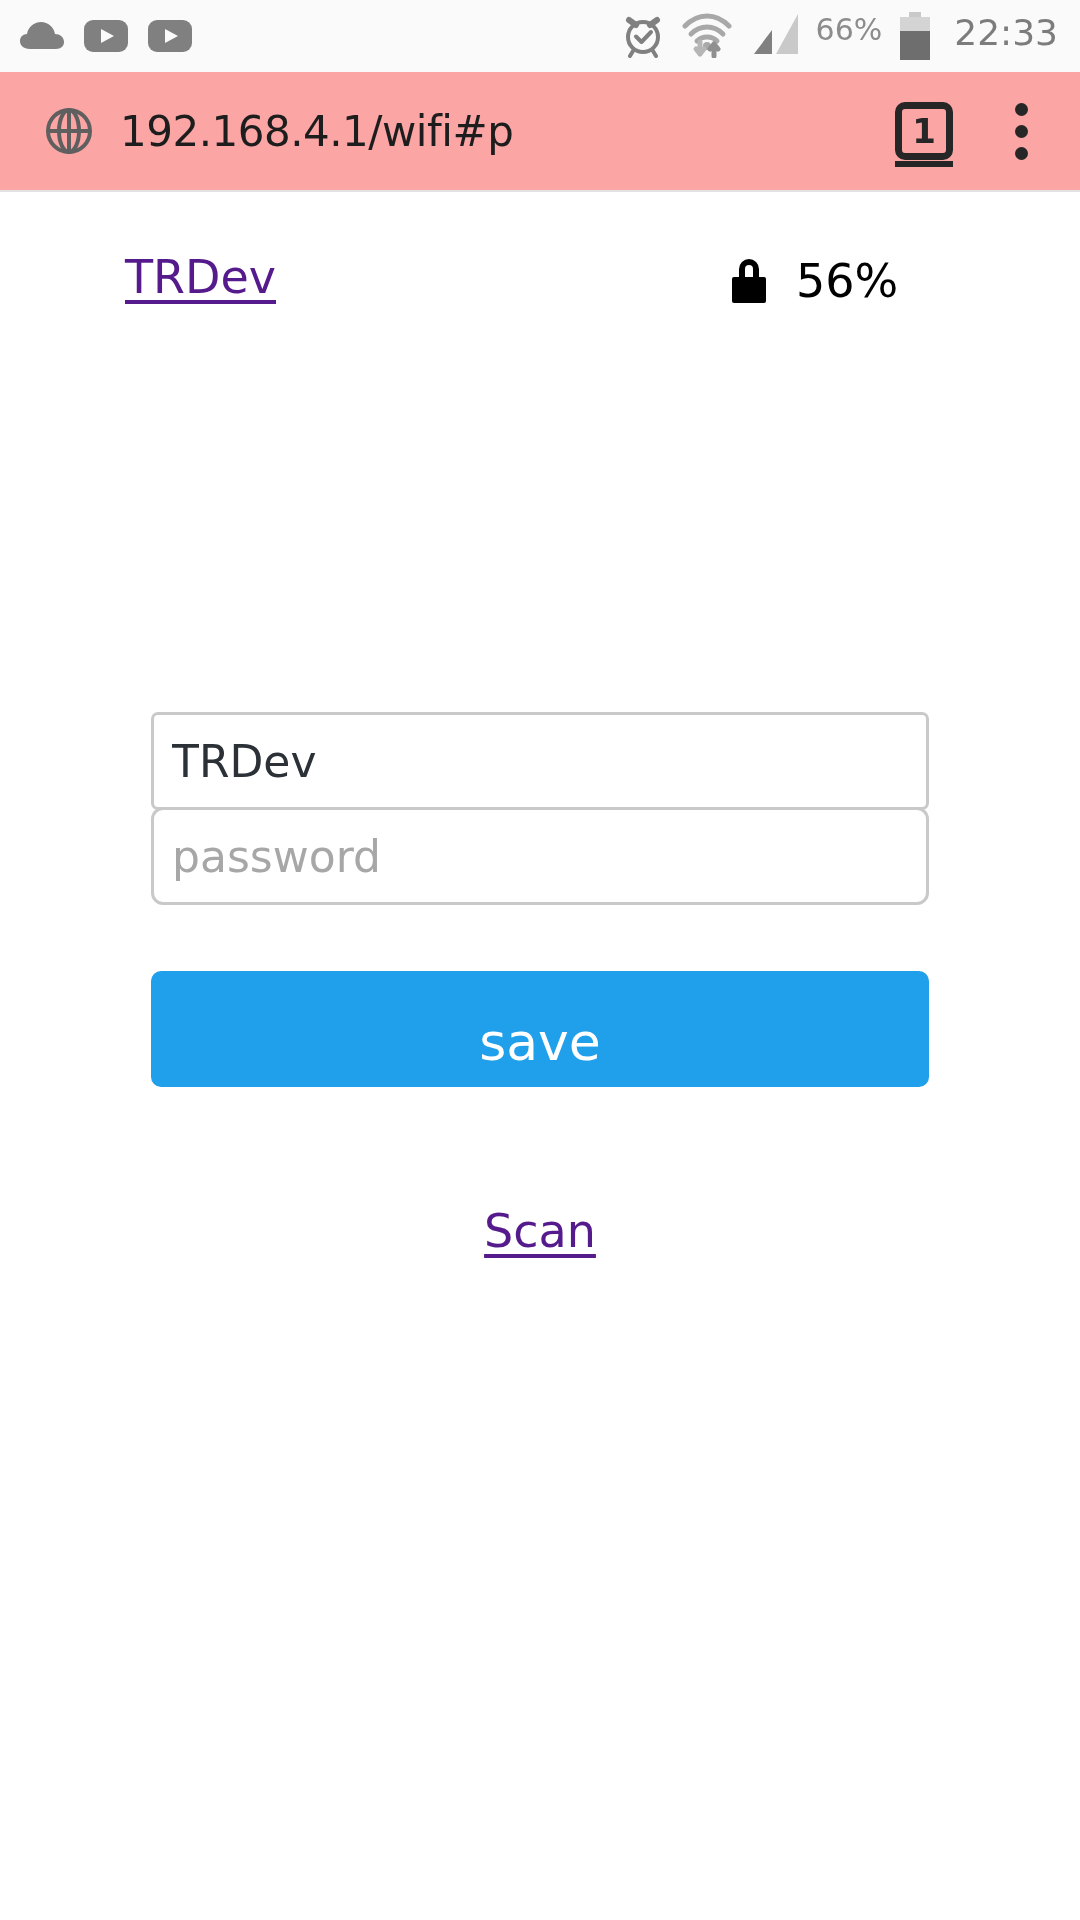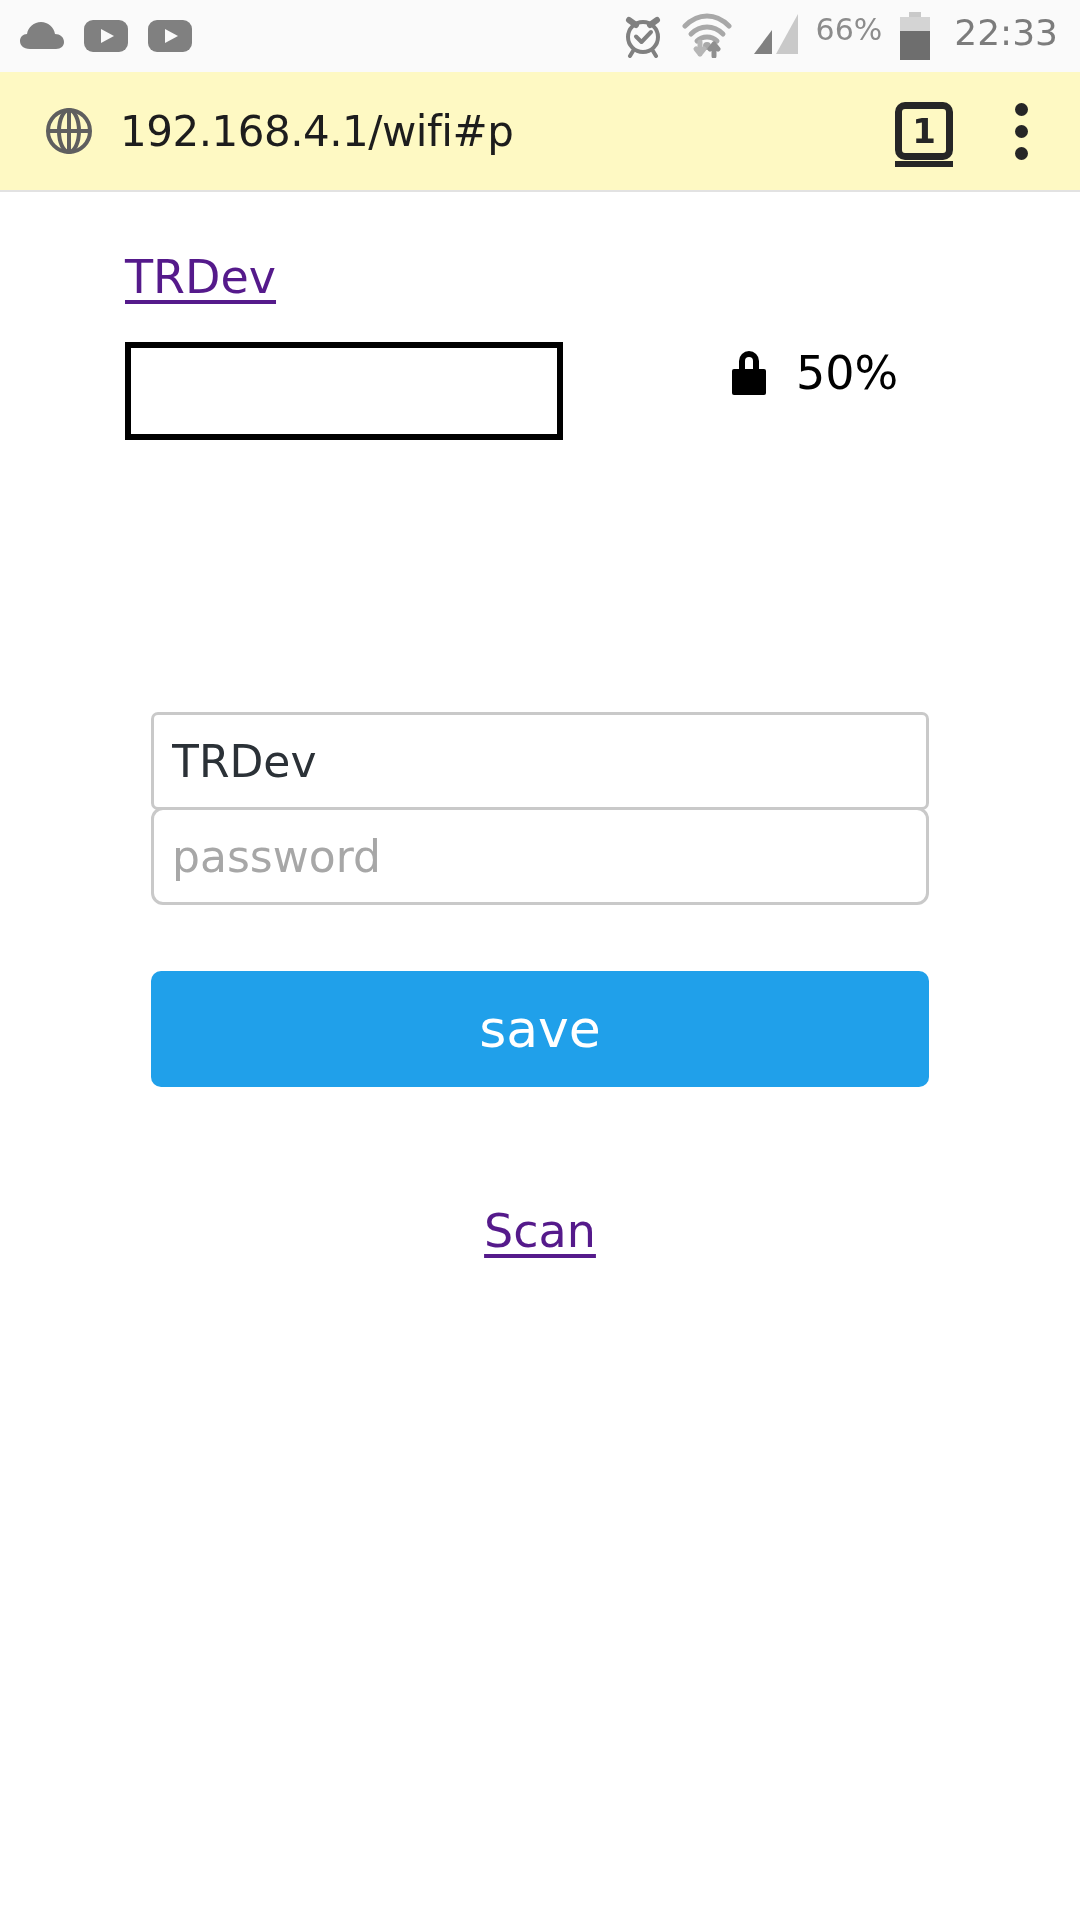--- a/index.html
+++ b/index.html
@@ -47,21 +47,21 @@
     letter-spacing: 0px;
     margin-left: 6px;
     font-family: "DejaVu Sans", sans-serif;
   }
 
   
   .browser-bar {
     position: relative;
     width: 1080px;
     height: 120px;
-    background: #fef9c3;
+    background: #fca5a5;
     border-bottom: 2px solid #e2e2e2;
     display: flex;
     align-items: center;
     padding: 0 26px 0 44px;
   }
   .url-group {
     display: flex;
     align-items: center;
     flex: 1;
     gap: 26px;
@@ -230,21 +230,21 @@
     margin-top: 66px;
     background: #20a0ea;
     border: none;
     border-radius: 10px;
     color: #ffffff;
     font-size: 52px;
     font-family: "DejaVu Sans", sans-serif;
     cursor: pointer;
     line-height: 116px;
     text-align: center;
-    padding: 0;
+    padding: 13px;
   }
 
   .scan-wrap {
     width: 778px;
     margin-top: 117px;
     text-align: center;
   }
   .scan-link {
     font-size: 46px;
     color: #551a8b;
@@ -327,34 +327,29 @@
 </div>
 
 <div class="page">
 
   <div class="net-list">
 
     <div class="net-row">
       <div class="net-left">
         <span class="ssid-link">TRDev</span>
       </div>
-    </div>
-
-    <div class="net-row">
-      <div class="net-left">
-        <div class="ssid-box"></div>
-      </div>
       <div class="net-right">
         <span class="lock">
           <span class="shackle"></span>
             <span class="body"></span>
         </span>
-        <span class="net-pct">50%</span>
+        <span class="net-pct">56%</span>
       </div>
     </div>
+
 
   </div>
 
   <div class="form">
     <input class="field field-ssid" type="text" value="TRDev" style="">
     <input class="field field-pass" type="text" placeholder="password" style="">
 
     <button class="save-button">save</button>
 
     <div class="scan-wrap">

